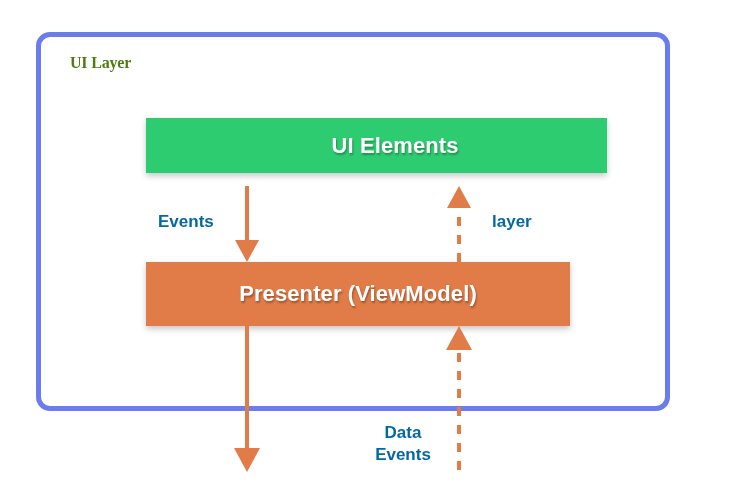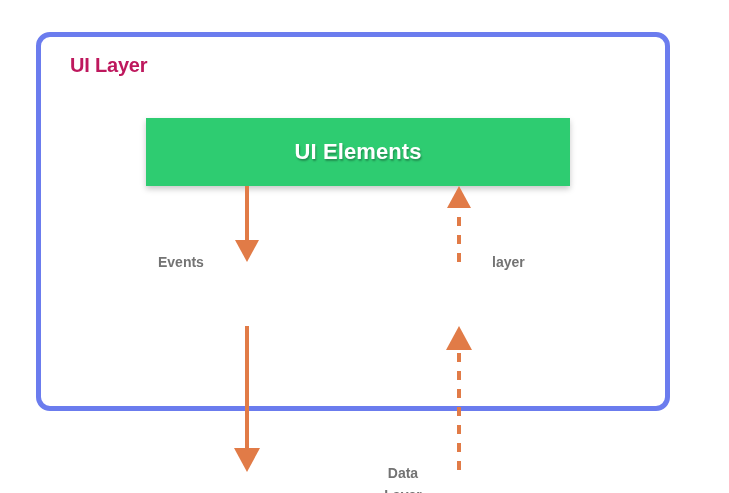--- a/index.html
+++ b/index.html
@@ -25,25 +25,26 @@
     height: 379px;
     box-sizing: border-box;
     border: 5px solid #6B7CEE;
     border-radius: 14px;
     background: #ffffff;
   }
   #layer-title {
     position: absolute;
     left: 70px;
     top: 54px;
-    font-size: 20px;
+    font-size: 16px;
     font-weight: bold;
-    color: #be185d;
+    color: #4d7c0f;
     letter-spacing: -0.2px;
     white-space: nowrap;
+    font-family: Liberation Serif, serif;
   }
 
   
   .node {
     position: absolute;
     display: flex;
     align-items: center;
     justify-content: center;
     box-shadow: 0 3px 6px rgba(0,0,0,0.22);
     z-index: 4;
@@ -53,41 +54,41 @@
     font-size: 22px;
     font-weight: bold;
     letter-spacing: 0.1px;
     text-shadow: 1px 2px 2px rgba(0,0,0,0.30);
     white-space: nowrap;
   }
   #node-ui-elements {
     left: 146px;
     top: 118px;
     width: 424px;
-    height: 68px;
+    height: 55px;
     background: #2ECC71;
+    padding-left: 37px;
   }
   #node-presenter {
     left: 146px;
     top: 262px;
     width: 424px;
     height: 64px;
     background: #E17B47;
   }
 
   
   .conn-label {
     position: absolute;
-    color: #737373;
-    font-size: 14px;
+    color: #0369a1;
+    font-size: 17px;
     font-weight: bold;
     line-height: 22px;
     white-space: pre-line;
     z-index: 6;
-    margin-top: 40px;
   }
   #label-events  { left: 158px; top: 211px; }
   #label-flow    { left: 492px; top: 211px; }
   #label-invoke  { left: 75px;  top: 422px; text-align: center; width: 160px; }
   #label-data    { left: 362px; top: 422px; text-align: center; width: 82px; }
 
   
   #arrows {
     position: absolute;
     left: 0;
@@ -126,22 +127,25 @@
     <g>
       <line x1="459" y1="470" x2="459" y2="348" stroke="#E17B47" stroke-width="4" stroke-dasharray="9 9"></line>
       <polygon points="459,326 446,350 472,350" fill="#E17B47"></polygon>
     </g>
   </svg>
 
   <div class="node" id="node-ui-elements">
     <span class="node-label">UI Elements</span>
   </div>
 
+  <div class="node" id="node-presenter">
+    <span class="node-label">Presenter (ViewModel)</span>
+  </div>
 
   <div class="conn-label" id="label-events">Events</div>
 
   <div class="conn-label" id="label-flow">layer</div>
 
 
   <div class="conn-label" id="label-data">Data
-Layer</div>
+Events</div>
 
 </div>
 
 </body></html>

